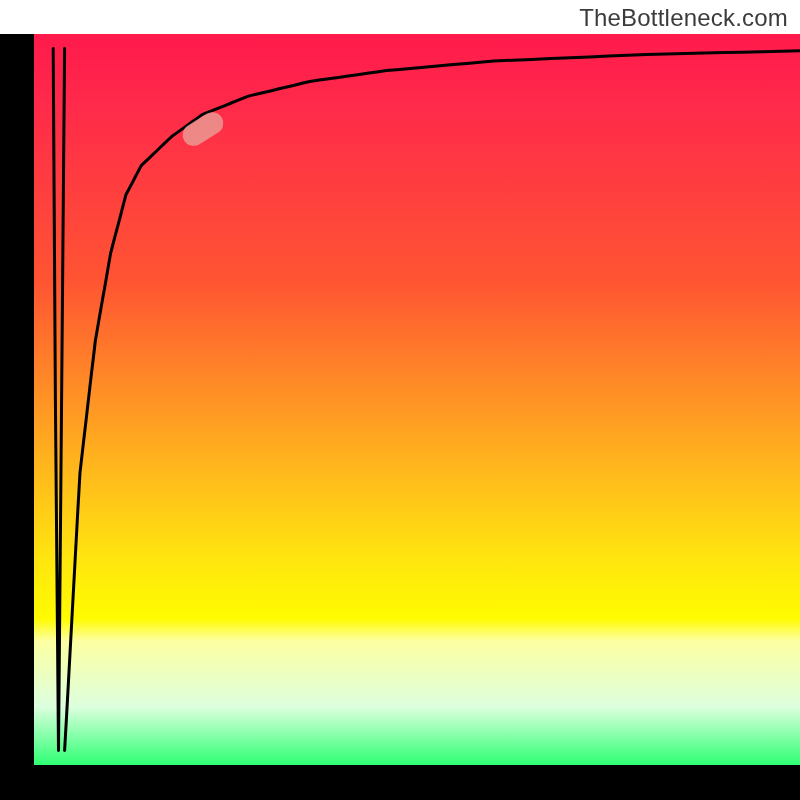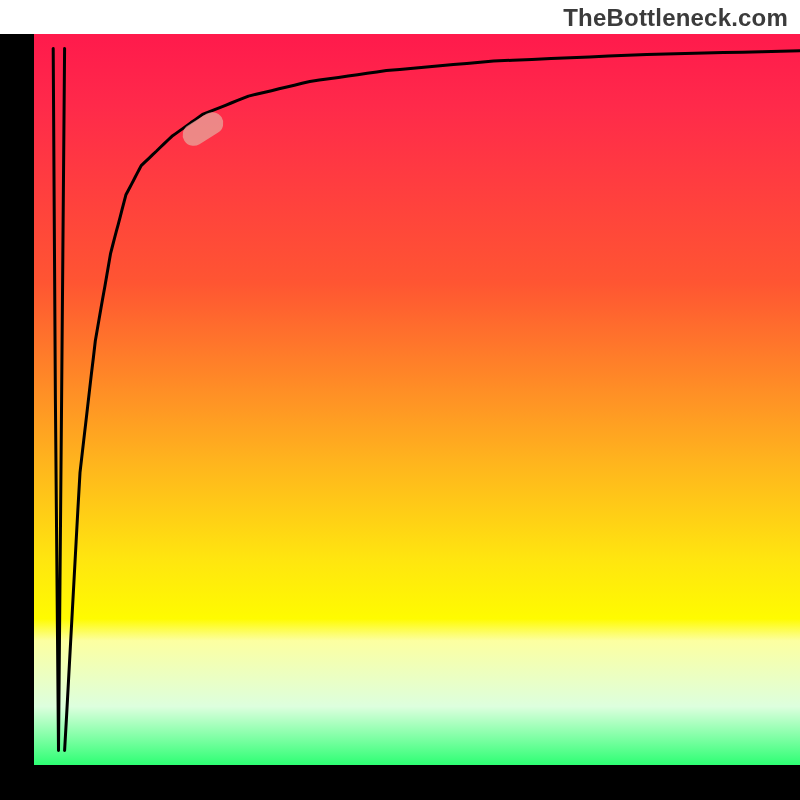--- a/index.html
+++ b/index.html
@@ -15,21 +15,21 @@
     position: relative;
     width: 800px;
     height: 800px;
   }
   .attribution {
     position: absolute;
     top: 4px;
     right: 12px;
     font-size: 24px;
     color: #3b3b3b;
-    font-weight: 700;
+    font-weight: 400;
     letter-spacing: 0.2px;
     z-index: 50;
   }
   .plot-area {
     position: absolute;
     left: 34px;
     top: 34px;
     width: 766px;
     height: 731px;
   }

